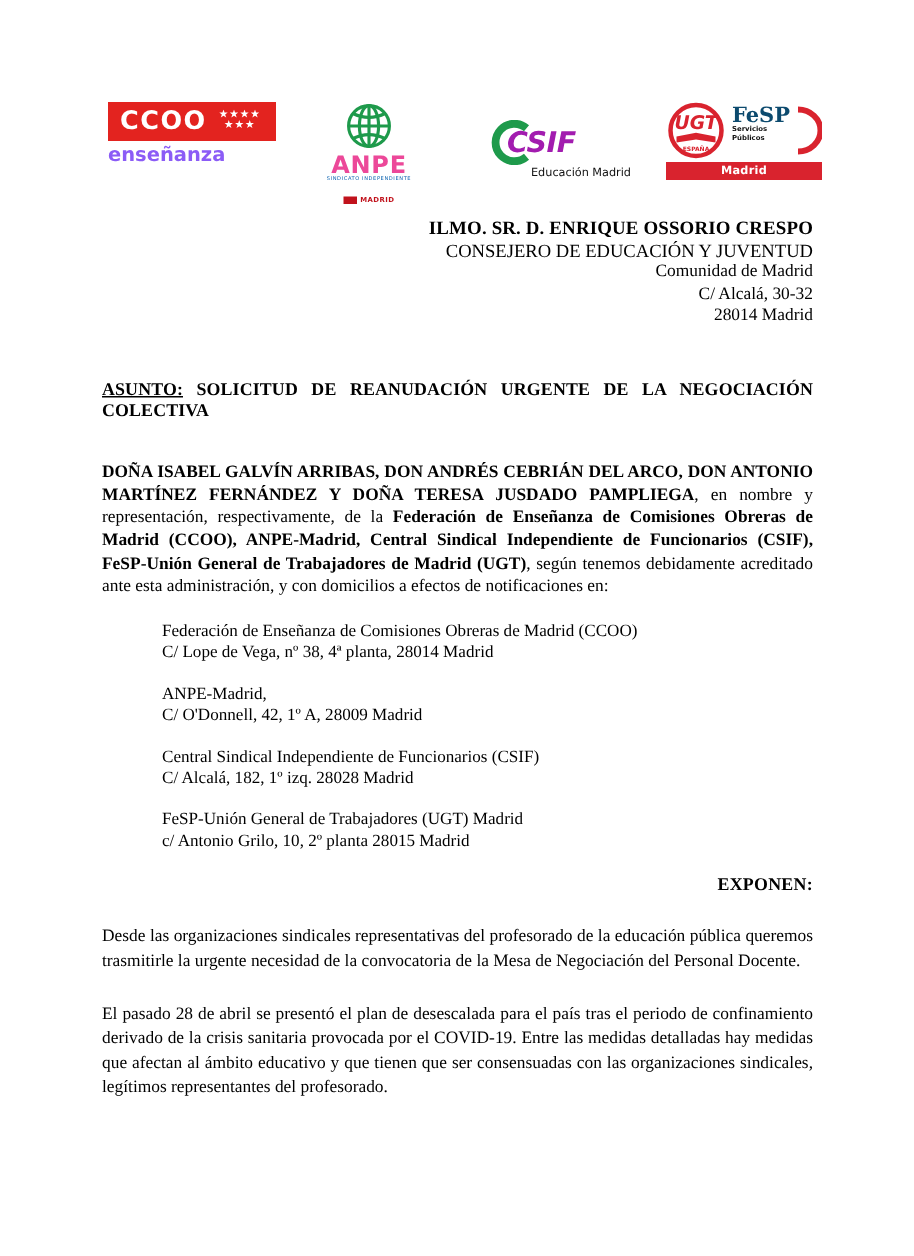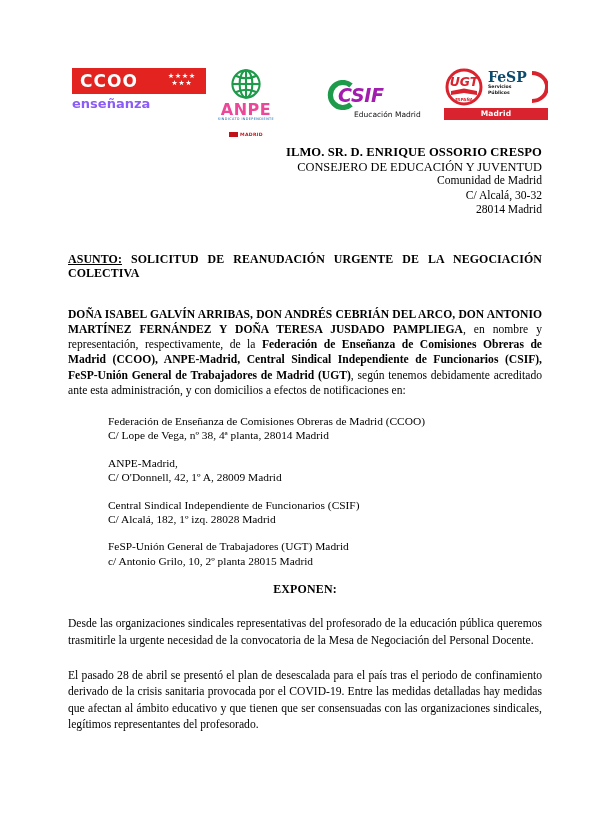--- a/index.html
+++ b/index.html
@@ -25,21 +25,21 @@
     height: 72px;
   }
   .logo {
     position: absolute;
     top: 0;
   }
 
   
   .ccoo { left: 72px; top: 38px; width: 112px; }
   .ccoo-box {
-    width: 134px;
+    width: 112px;
     height: 26px;
     background: #e3231f;
     position: relative;
     display: block;
   }
   .ccoo-letters {
     position: absolute;
     left: 8px;
     top: 4px;
     font-family: "DejaVu Sans", sans-serif;
@@ -210,21 +210,21 @@
     margin-top: 16px;
     margin-left: 40px;
     font-size: 11.4px;
     line-height: 14.4px;
   }
   .addr-block { margin-bottom: 13px; }
   .addr-block div { white-space: nowrap; }
 
   .exponen {
     margin-top: 14px;
-    text-align: center;
+    text-align: right;
     font-weight: bold;
     font-size: 11.9px;
     letter-spacing: 0.2px;
   }
 
   .body-para {
     margin-top: 19px;
     text-align: justify;
     font-size: 11.6px;
     line-height: 16.4px;

